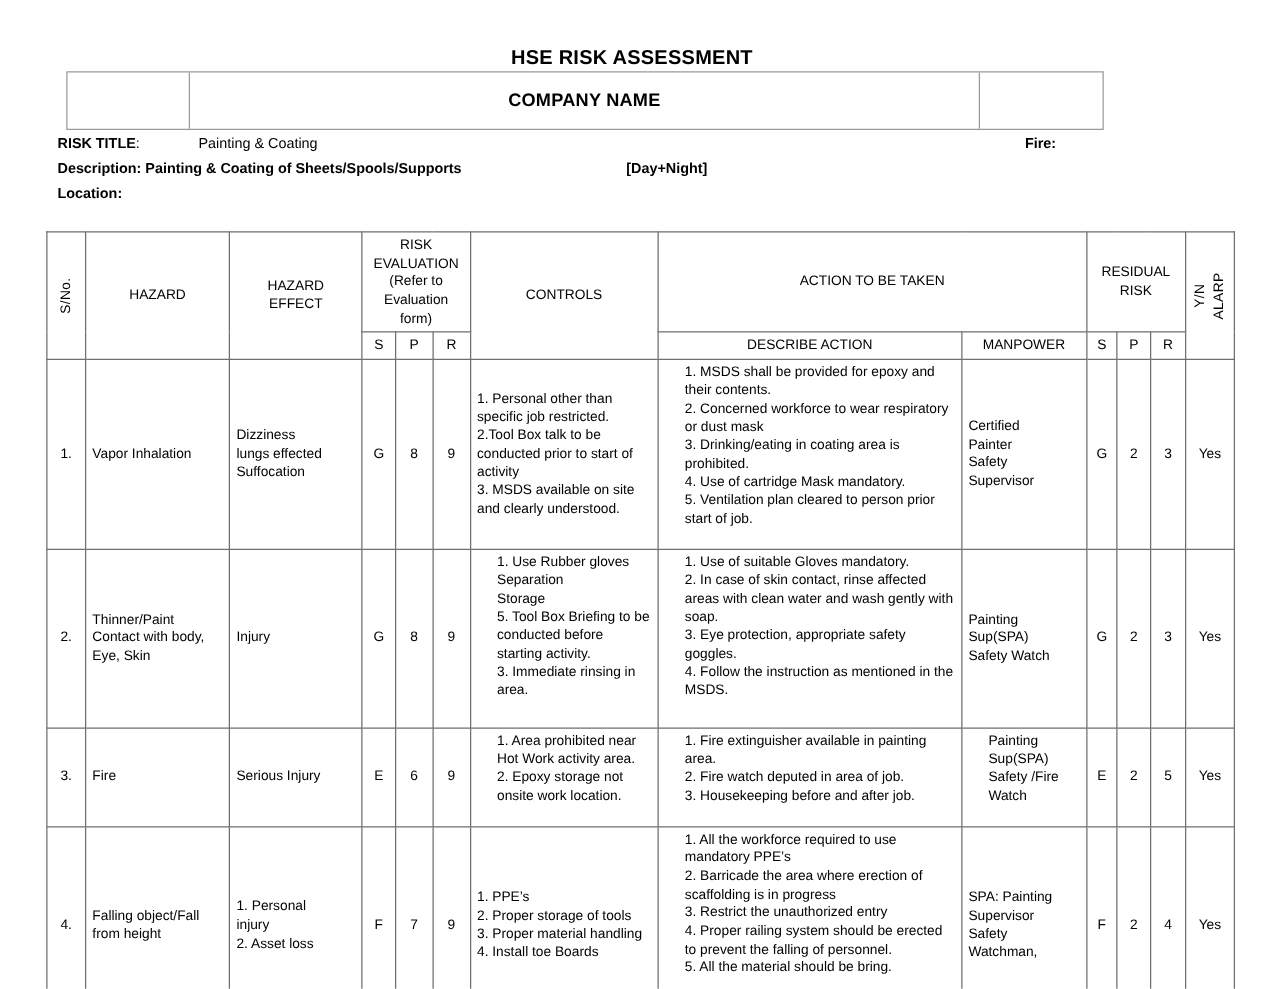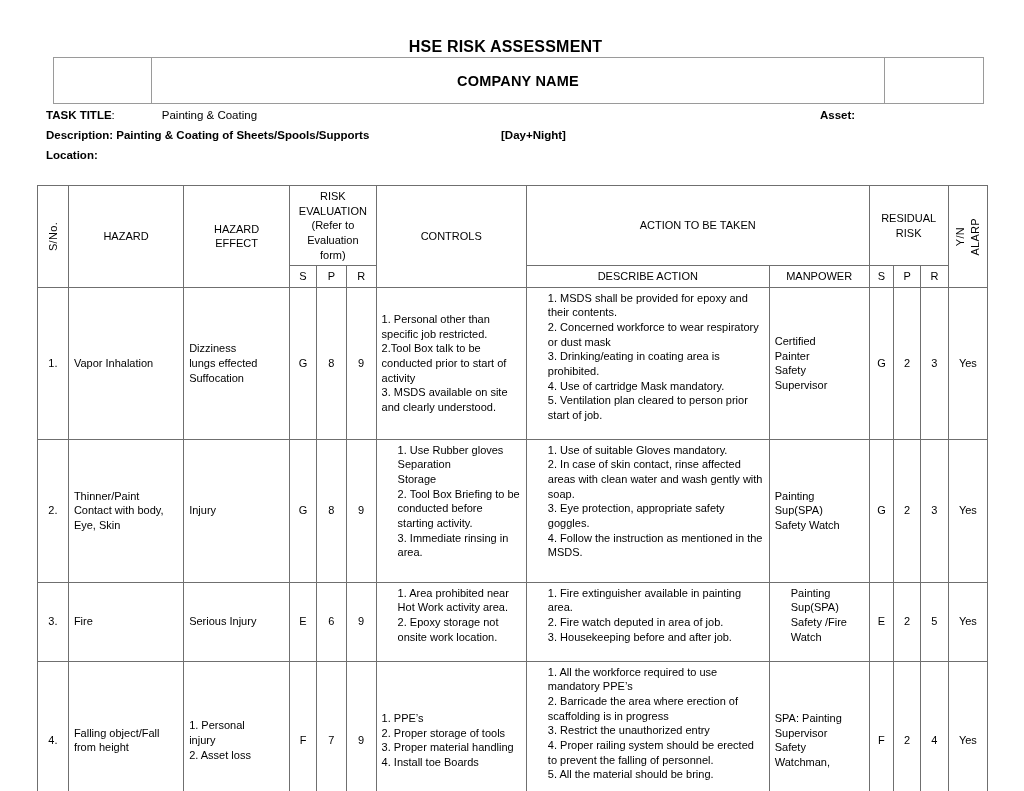--- a/index.html
+++ b/index.html
@@ -32,21 +32,21 @@
     font-size: 16px;
     font-weight: bold;
     letter-spacing: 0.2px;
   }
 
   
   .company-banner {
     position: absolute;
     left: 53px;
     top: 57px;
-    width: 931px;
+    width: 830px;
     height: 47px;
     display: flex;
     border: 1px solid #9a9a9a;
     box-sizing: border-box;
   }
   .company-banner .cb-cell {
     border-right: 1px solid #9a9a9a;
     box-sizing: border-box;
     display: flex;
     align-items: center;
@@ -192,22 +192,22 @@
   <div class="company-banner">
     <div class="cb-cell cb-left"></div>
     <div class="cb-cell cb-mid">
       <span class="company-name">COMPANY NAME</span>
     </div>
     <div class="cb-cell cb-right"></div>
   </div>
 
   <div class="meta">
     <div class="meta-row">
-      <span class="meta-label">TASK TITLE</span><span class="meta-val">:</span><span class="meta-val m-task-val">Painting &amp; Coating</span>
-      <span class="meta-date">Asset:</span>
+      <span class="meta-label">RISK TITLE</span><span class="meta-val">:</span><span class="meta-val m-task-val">Painting &amp; Coating</span>
+      <span class="meta-date">Fire:</span>
     </div>
     <div class="meta-row">
       <span class="meta-desc">Description: Painting &amp; Coating of Sheets/Spools/Supports</span>
       <span class="meta-daynight">[Day+Night]</span>
     </div>
     <div class="meta-row">
       <span class="meta-label">Location:</span>
     </div>
   </div>
 
@@ -292,21 +292,21 @@
         <td class="cell-center">2.</td>
         <td class="cell-text">Thinner/Paint
 Contact with body,
 Eye, Skin</td>
         <td class="cell-text">Injury</td>
         <td class="cell-center">G</td>
         <td class="cell-center">8</td>
         <td class="cell-center">9</td>
         <td class="cell-text cell-top">1. Use Rubber gloves Separation
 Storage
-2. Tool Box Briefing to be conducted before starting activity.
+5. Tool Box Briefing to be conducted before starting activity.
 3. Immediate rinsing in area.</td>
         <td class="cell-text cell-top">1. Use of suitable Gloves mandatory.
 2. In case of skin contact, rinse affected areas with clean water and wash gently with soap.
 3. Eye protection, appropriate safety goggles.
 4. Follow the instruction as mentioned in the MSDS.</td>
         <td class="cell-text">Painting
 Sup(SPA)
 Safety Watch</td>
         <td class="cell-center">G</td>
         <td class="cell-center">2</td>

